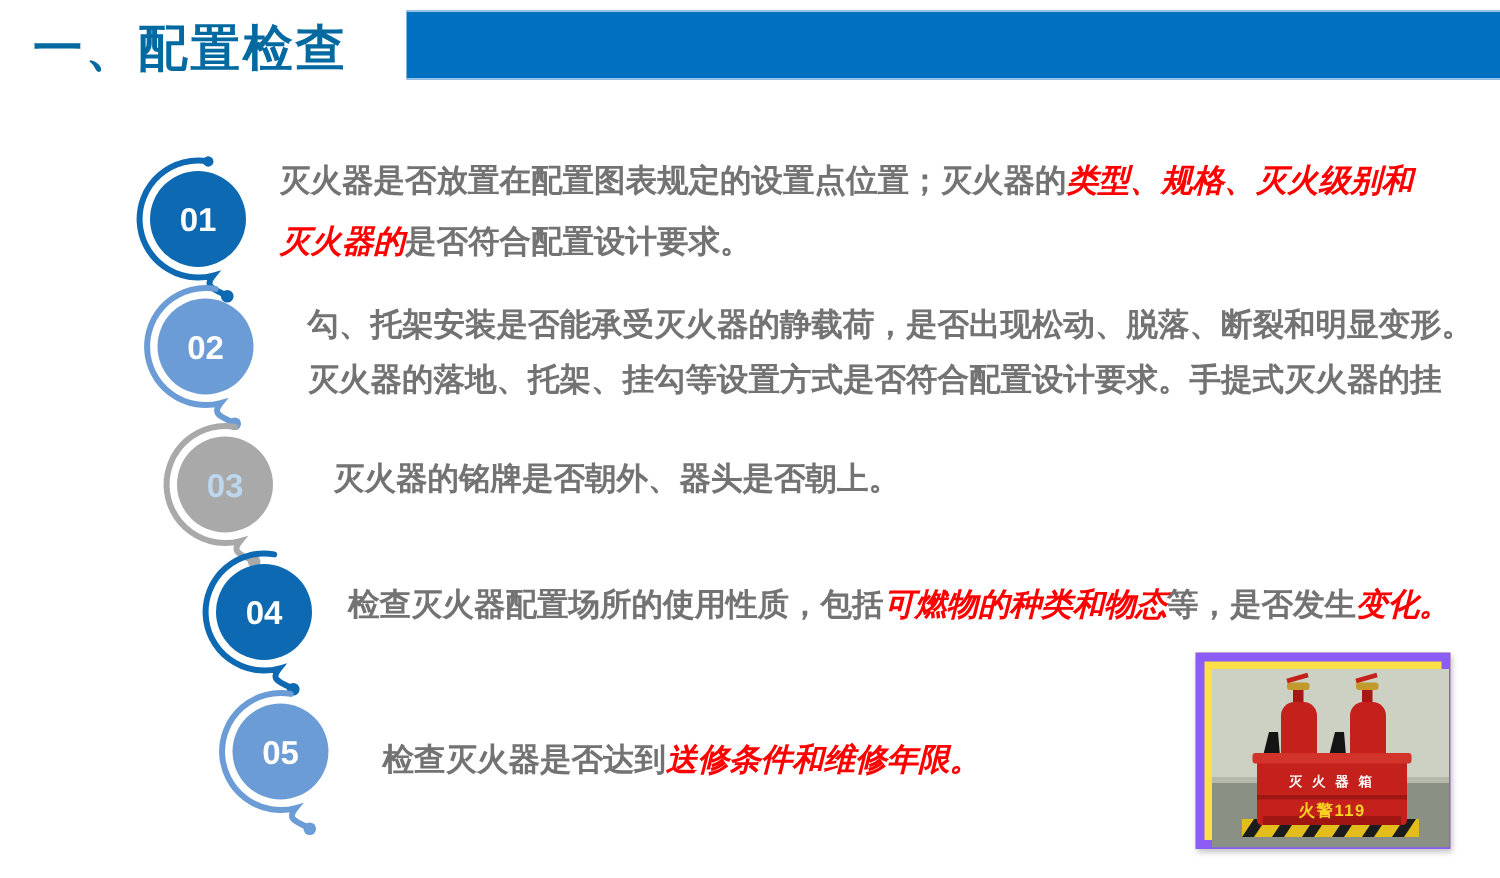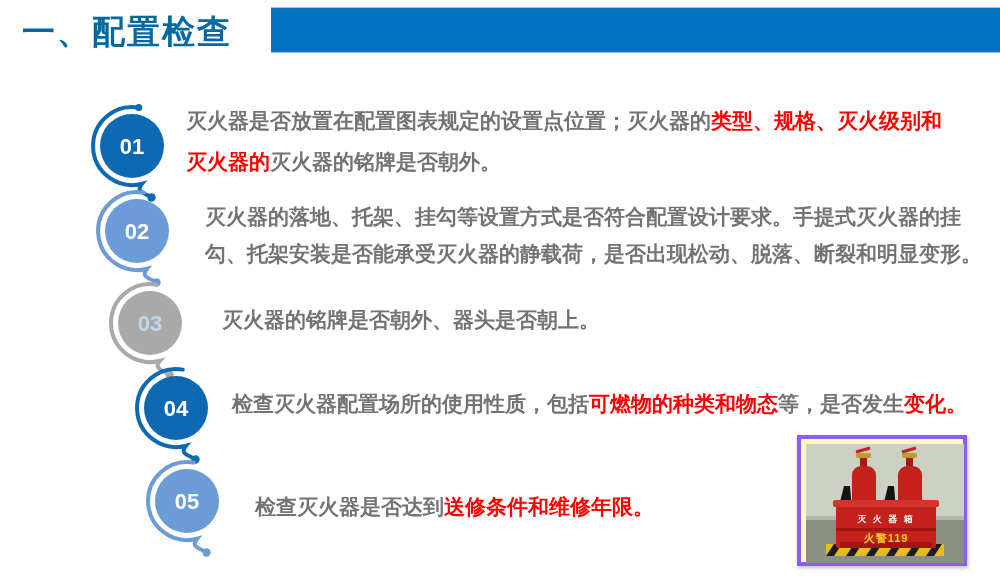--- a/index.html
+++ b/index.html
@@ -31,26 +31,26 @@
     fill:#ffffff;font-family:"Liberation Sans",sans-serif;
     font-size:22px;font-weight:bold;
   }
   .m-gray .num{fill:#BDD7EE;}
   
   .step-text{position:absolute;white-space:nowrap;}
   .line{font-size:21px;font-weight:600;color:#1A1A1A;}
   .t1 .line{line-height:41px;}
   .t2 .line{line-height:37px;}
   .t3 .line,.t4 .line,.t5 .line{line-height:40px;}
-  .seg-red{color:#FF0000;}
+  .seg-red{color:#FF0000;font-style:italic;}
   .seg-black{color:#737373;}
   
   .photo{
     position:absolute;left:797px;top:435px;width:170px;height:131px;
-    background:#fef9c3;border:4px solid #8b5cf6;box-sizing:border-box;
+    background:#fde047;border:6px solid #8b5cf6;box-sizing:border-box;
     padding:5px;box-shadow:1px 2px 4px rgba(0,0,0,0.25);
   }
   .photo svg{display:block;width:158px;height:119px;}
   .ph-box-label{fill:#ffffff;font-size:9px;font-weight:bold;letter-spacing:2px;}
   .ph-hotline{fill:#F5D320;font-size:11px;font-weight:bold;letter-spacing:1px;}
 </style>
 </head>
 <body>
 
 <div class="page-title">一、配置检查</div>
@@ -58,32 +58,32 @@
 
 <svg class="marker m-dark" style="left:75px;top:99px;" viewBox="0 0 110 118">
   <path class="ring" d="M 63.8 8.6 A 39 39 0 1 0 67.1 84.7 C 62 91 65 93 74 97"></path>
   <circle class="dot" cx="63.8" cy="8.6" r="3.5"></circle>
   <circle class="badge" cx="57" cy="47" r="32"></circle>
   <circle class="dot" cx="76.5" cy="98.5" r="4.2"></circle>
   <text class="num" x="57" y="55" text-anchor="middle">01</text>
 </svg>
 <div class="step-text t1" style="left:186px;top:100px;">
   <div class="line"><span class="seg-black">灭火器是否放置在配置图表规定的设置点位置；灭火器的</span><span class="seg-red">类型、规格、灭火级别和</span></div>
-  <div class="line"><span class="seg-red">灭火器的</span><span class="seg-black">灭火器的铭牌是否朝外。</span></div>
+  <div class="line"><span class="seg-red">灭火器的</span><span class="seg-black">是否符合配置设计要求。</span></div>
 </div>
 
 <svg class="marker m-light" style="left:80px;top:184px;" viewBox="0 0 110 118">
   <path class="ring" d="M 63.8 8.6 A 39 39 0 1 0 67.1 84.7 C 62 91 65 93 74 97"></path>
   <circle class="badge" cx="57" cy="47" r="32"></circle>
   <circle class="dot" cx="76.5" cy="98.5" r="4.2"></circle>
   <text class="num" x="57" y="55" text-anchor="middle">02</text>
 </svg>
 <div class="step-text t2" style="left:205px;top:198px;">
+  <div class="line"><span class="seg-black">勾、托架安装是否能承受灭火器的静载荷，是否出现松动、脱落、断裂和明显变形。</span></div>
   <div class="line"><span class="seg-black">灭火器的落地、托架、挂勾等设置方式是否符合配置设计要求。手提式灭火器的挂</span></div>
-  <div class="line"><span class="seg-black">勾、托架安装是否能承受灭火器的静载荷，是否出现松动、脱落、断裂和明显变形。</span></div>
 </div>
 
 <svg class="marker m-gray" style="left:93px;top:276px;" viewBox="0 0 110 118">
   <path class="ring" d="M 63.8 8.6 A 39 39 0 1 0 67.1 84.7 C 62 91 65 93 74 97"></path>
   <circle class="badge" cx="57" cy="47" r="32"></circle>
   <circle class="dot" cx="76.5" cy="98.5" r="4.2"></circle>
   <text class="num" x="57" y="55" text-anchor="middle">03</text>
 </svg>
 <div class="step-text t3" style="left:222px;top:300px;">
   <div class="line"><span class="seg-black">灭火器的铭牌是否朝外、器头是否朝上。</span></div>

